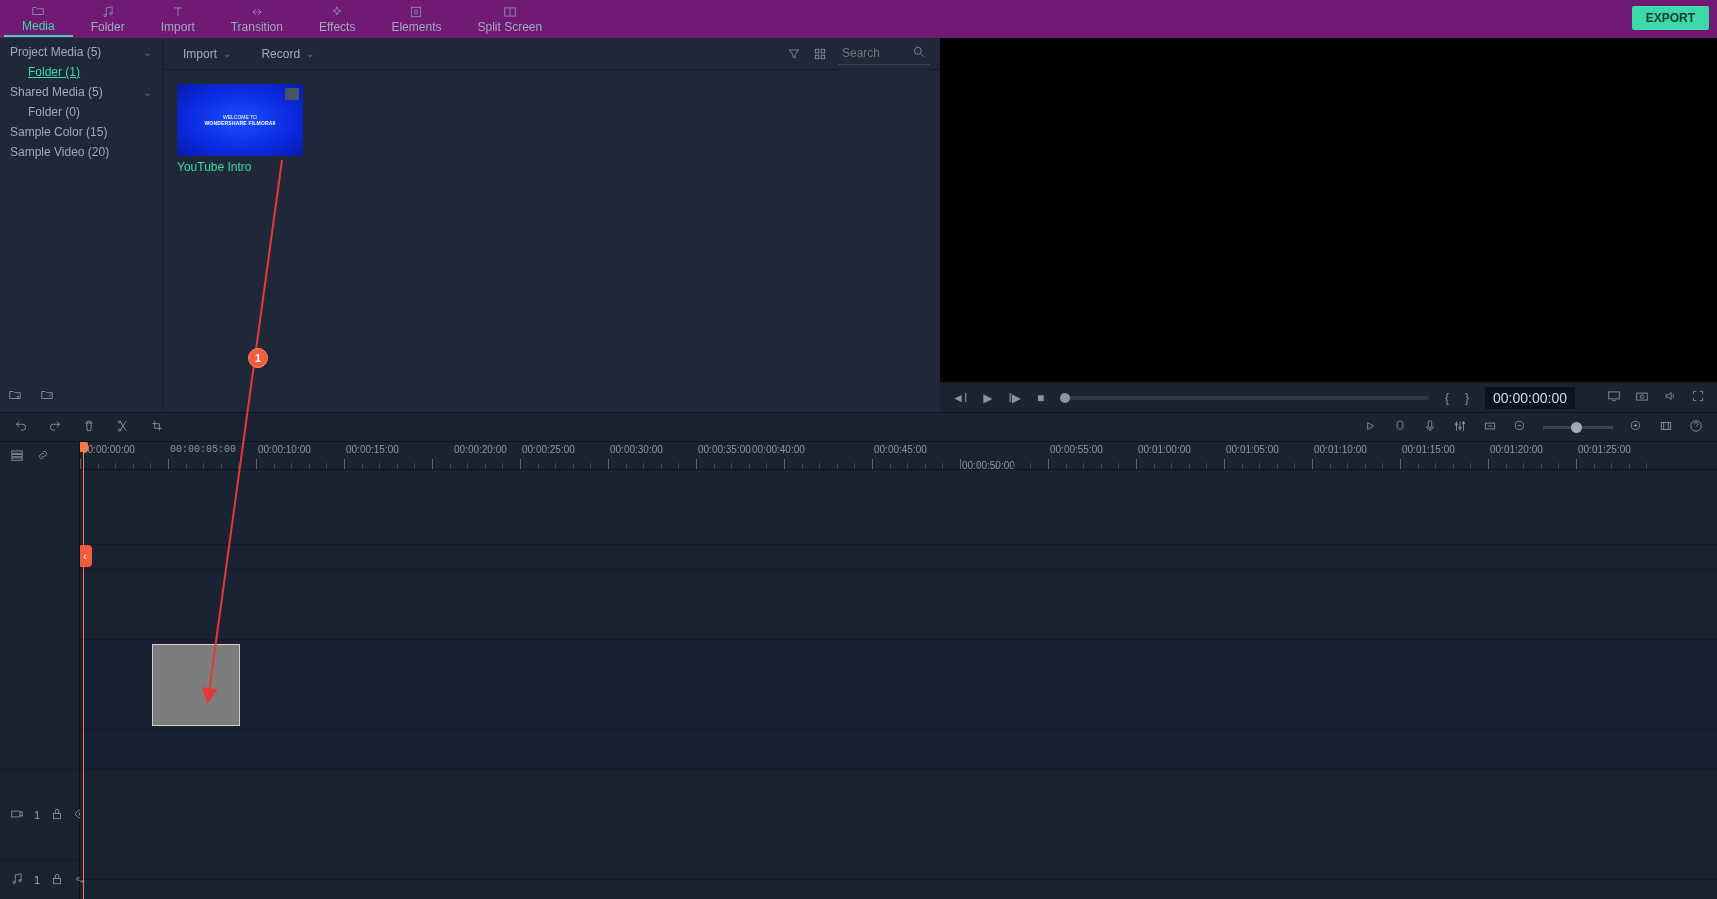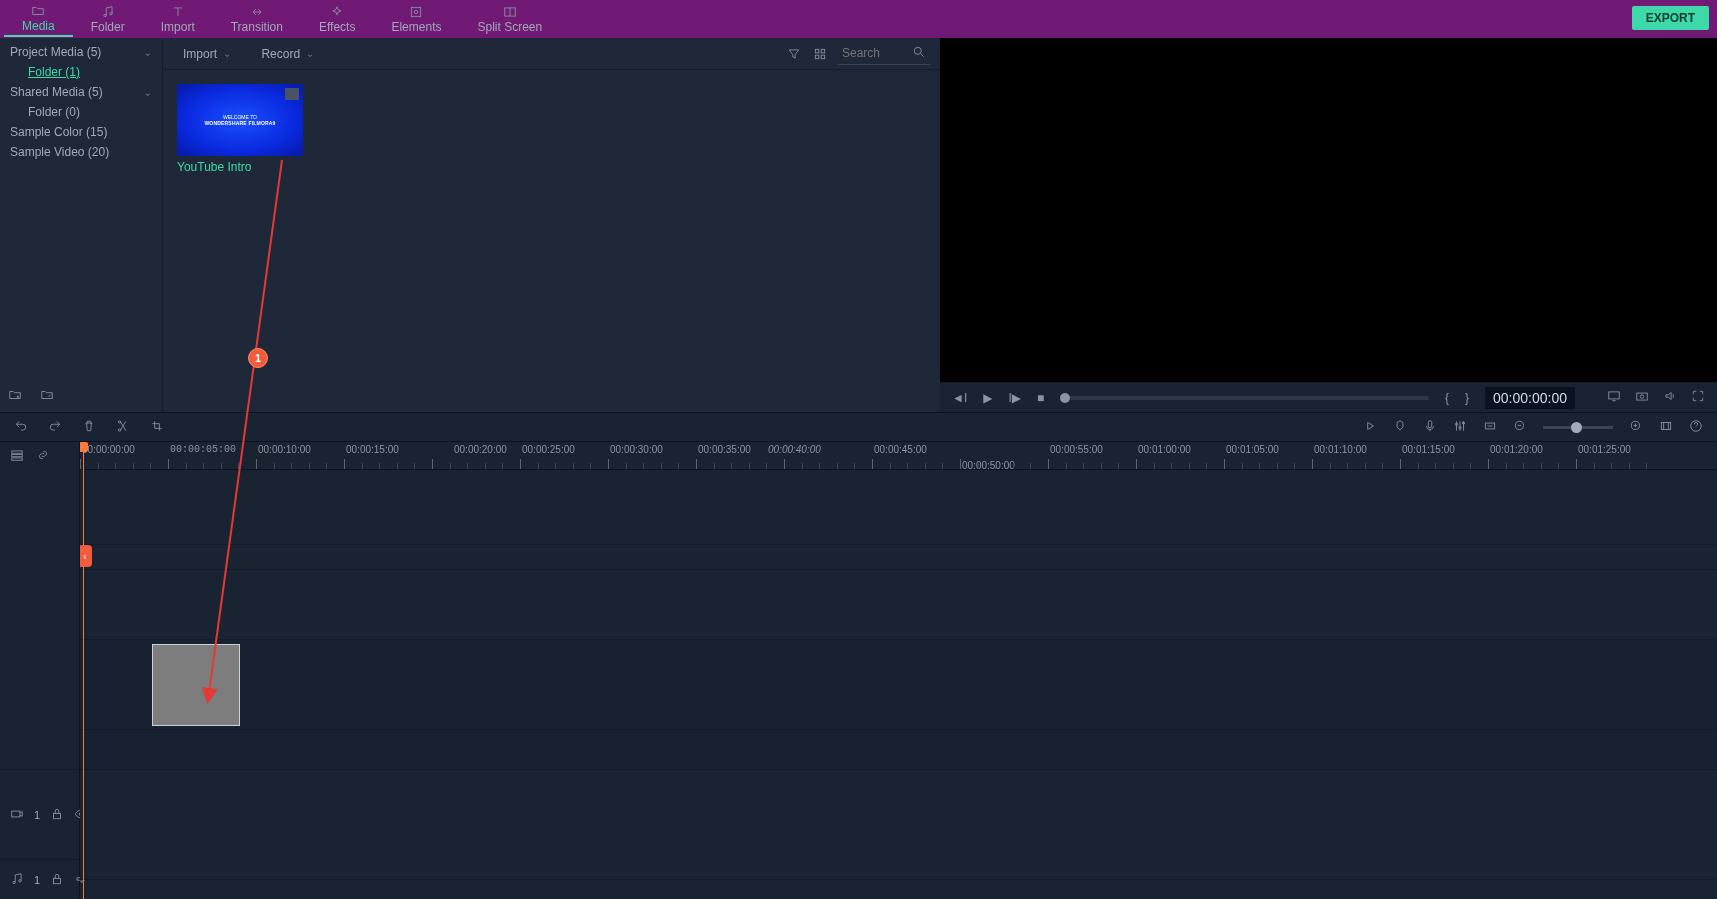--- a/index.html
+++ b/index.html
@@ -424,21 +424,21 @@
         <div class="tick" style="left: 545.6px;"></div>
         <div class="tick" style="left: 563.2px;"></div>
         <div class="tick" style="left: 580.8px;"></div>
         <div class="tick" style="left: 598.4px;"></div>
         <div class="ruler-mark" style="left: 618px;">00:00:35:00</div>
         <div class="tick major" style="left: 616px;"></div>
         <div class="tick" style="left: 633.6px;"></div>
         <div class="tick" style="left: 651.2px;"></div>
         <div class="tick" style="left: 668.8px;"></div>
         <div class="tick" style="left: 686.4px;"></div>
-        <div class="ruler-mark" style="left: 688px; font-style: italic;">00:00:40:00</div>
+        <div class="ruler-mark" style="left: 672px;">00:00:40:00</div>
         <div class="tick major" style="left: 704px;"></div>
         <div class="tick" style="left: 721.6px;"></div>
         <div class="tick" style="left: 739.2px;"></div>
         <div class="tick" style="left: 756.8px;"></div>
         <div class="tick" style="left: 774.4px;"></div>
         <div class="ruler-mark" style="left: 794px;">00:00:45:00</div>
         <div class="tick major" style="left: 792px;"></div>
         <div class="tick" style="left: 809.6px;"></div>
         <div class="tick" style="left: 827.2px;"></div>
         <div class="tick" style="left: 844.8px;"></div>

